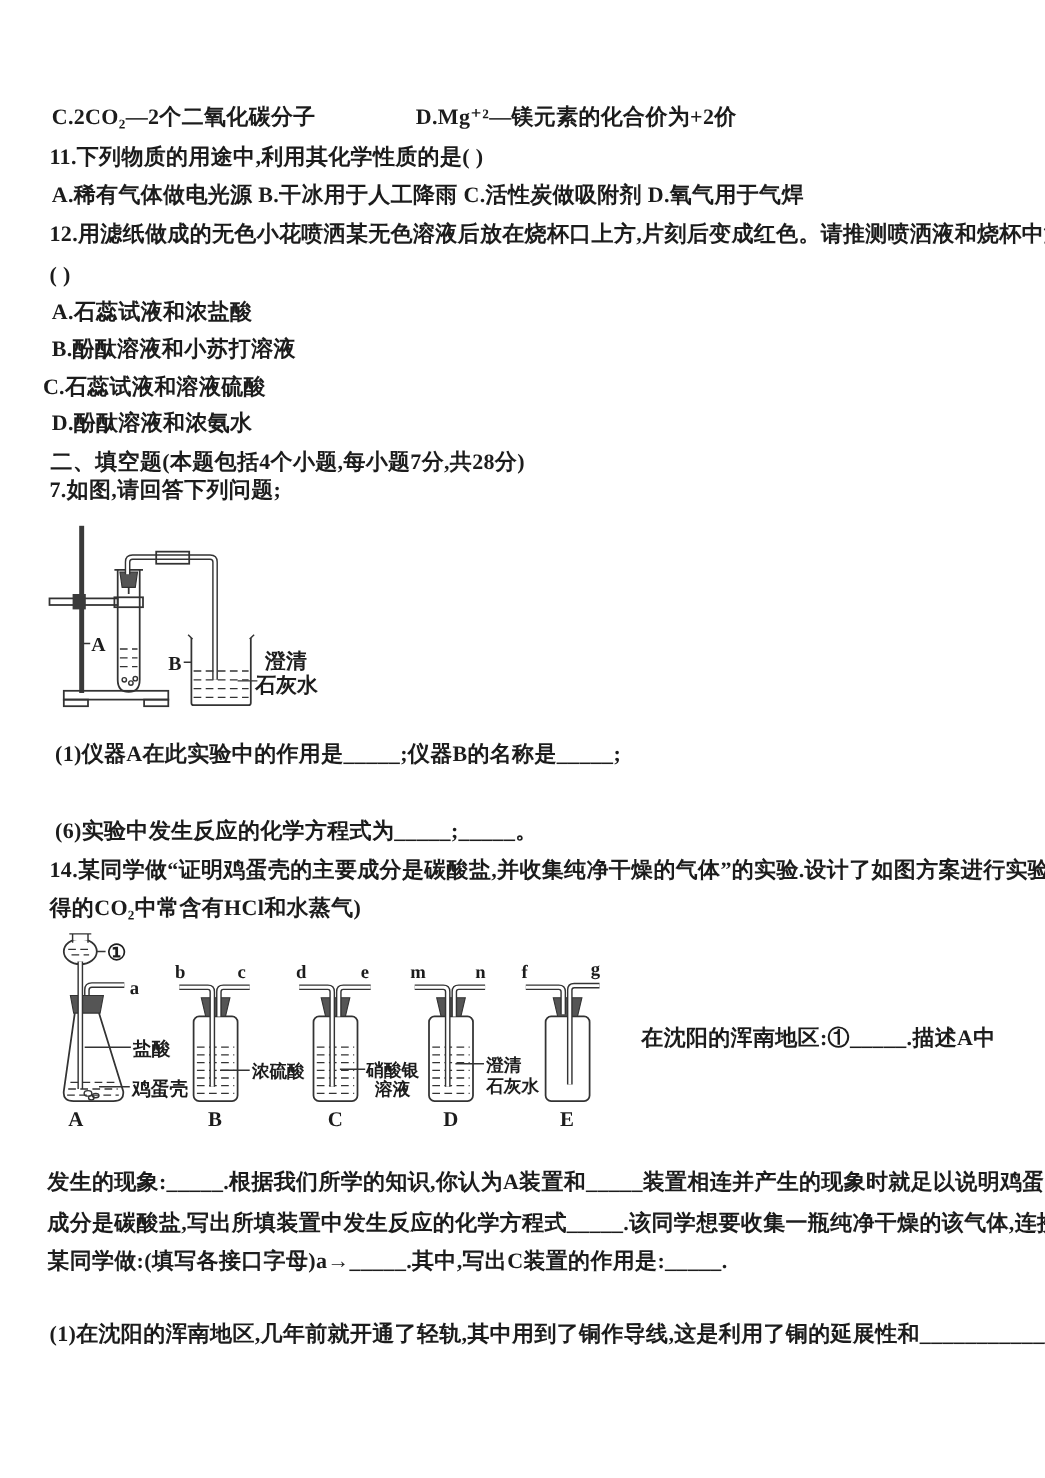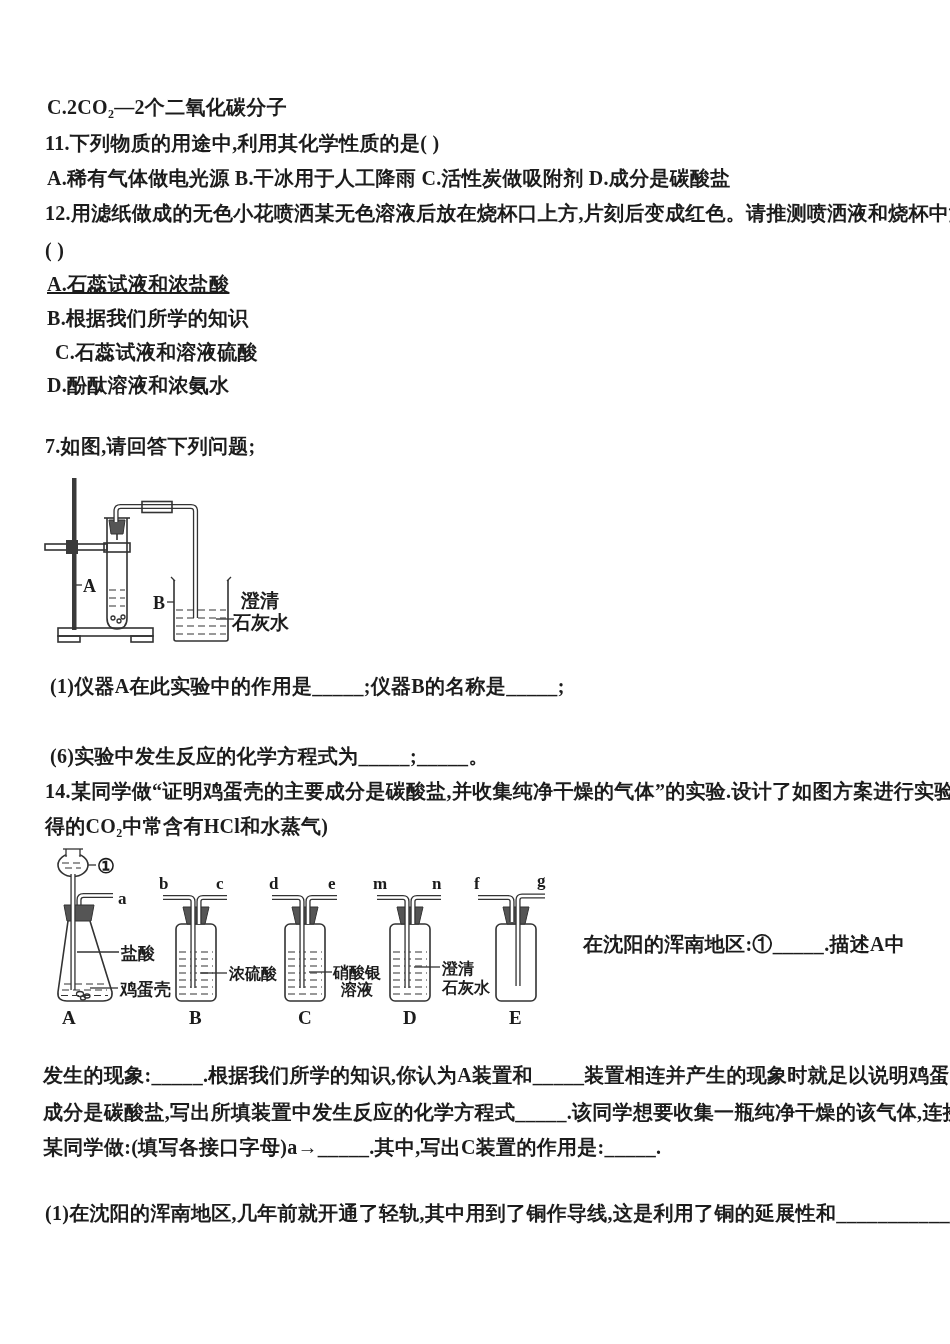--- a/index.html
+++ b/index.html
@@ -18,31 +18,33 @@
   .dark{fill:#3a3a3a;}
   .dlabel{font-family:"Liberation Serif","DejaVu Serif",serif;font-weight:bold;fill:#1c1c1c;}
   .dletter{font-family:"Liberation Serif","DejaVu Serif",serif;font-weight:bold;fill:#1c1c1c;}
 </style>
 </head>
 <body>
 
 <div class="page">
 
   <div class="ln" style="left:47px;top:96px;">C.2CO₂—2个二氧化碳分子</div>
+  <div class="ln" style="left:378px;top:96px;">D.Mg⁺²—镁元素的化合价为+2价</div>
 
   <div class="ln" style="left:45px;top:132px;">11.下列物质的用途中,利用其化学性质的是(  )</div>
-  <div class="ln" style="left:47px;top:167px;">A.稀有气体做电光源  B.干冰用于人工降雨  C.活性炭做吸附剂  D.成分是碳酸盐</div>
+  <div class="ln" style="left:47px;top:167px;">A.稀有气体做电光源  B.干冰用于人工降雨  C.活性炭做吸附剂  D.氧气用于气焊</div>
 
   <div class="ln" style="left:45px;top:202px;">12.用滤纸做成的无色小花喷洒某无色溶液后放在烧杯口上方,片刻后变成红色。请推测喷洒液和烧杯中溶液可能是</div>
   <div class="ln" style="left:45px;top:239px;">(    )</div>
-  <div class="ln" style="left:47px;top:273px;text-decoration:underline;">A.石蕊试液和浓盐酸</div>
-  <div class="ln" style="left:47px;top:307px;">B.根据我们所学的知识</div>
-  <div class="ln" style="left:55px;top:341px;">C.石蕊试液和溶液硫酸</div>
+  <div class="ln" style="left:47px;top:273px;">A.石蕊试液和浓盐酸</div>
+  <div class="ln" style="left:47px;top:307px;">B.酚酞溶液和小苏打溶液</div>
+  <div class="ln" style="left:39px;top:341px;">C.石蕊试液和溶液硫酸</div>
   <div class="ln" style="left:47px;top:374px;text-align:center;">D.酚酞溶液和浓氨水</div>
 
+  <div class="ln" style="left:46px;top:409px;">二、填空题(本题包括4个小题,每小题7分,共28分)</div>
   <div class="ln" style="left:45px;top:435px;">7.如图,请回答下列问题;</div>
 
   <div class="svgbox" style="left:35px;top:470px;">
     <svg width="300" height="182" viewBox="0 0 300 182">
       <g>
         <rect class="dark" x="37" y="8" width="4.5" height="152"></rect>
         <rect class="out" x="23" y="158" width="95" height="8" fill="#fff"></rect>
         <rect class="out" x="23" y="166" width="22" height="6" fill="#fff"></rect>
         <rect class="out" x="96" y="166" width="22" height="6" fill="#fff"></rect>
         <rect class="out" x="10" y="74" width="62" height="6" fill="#fff"></rect>

